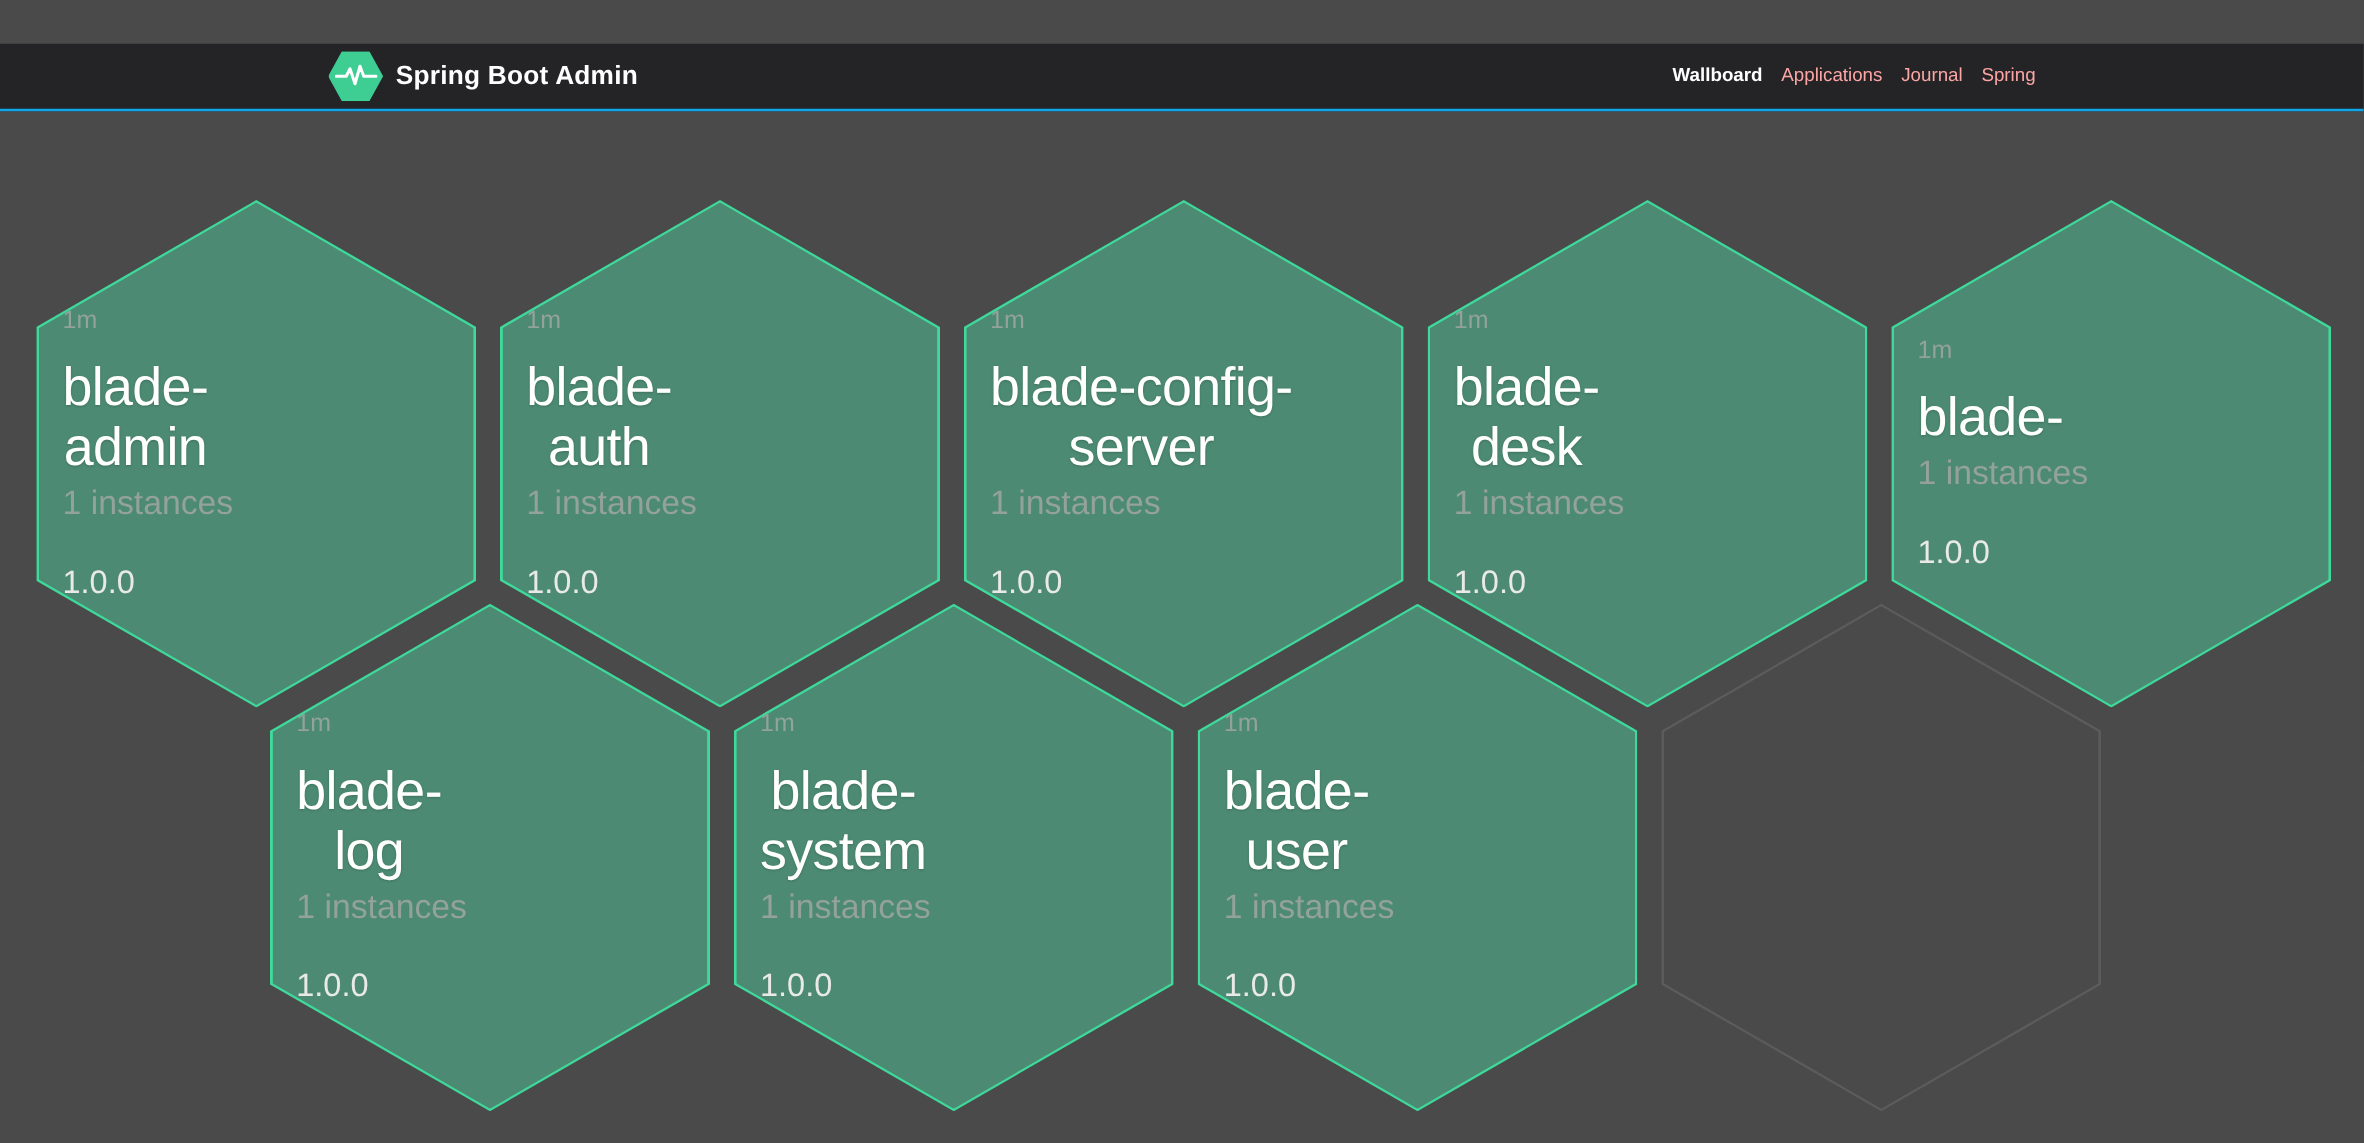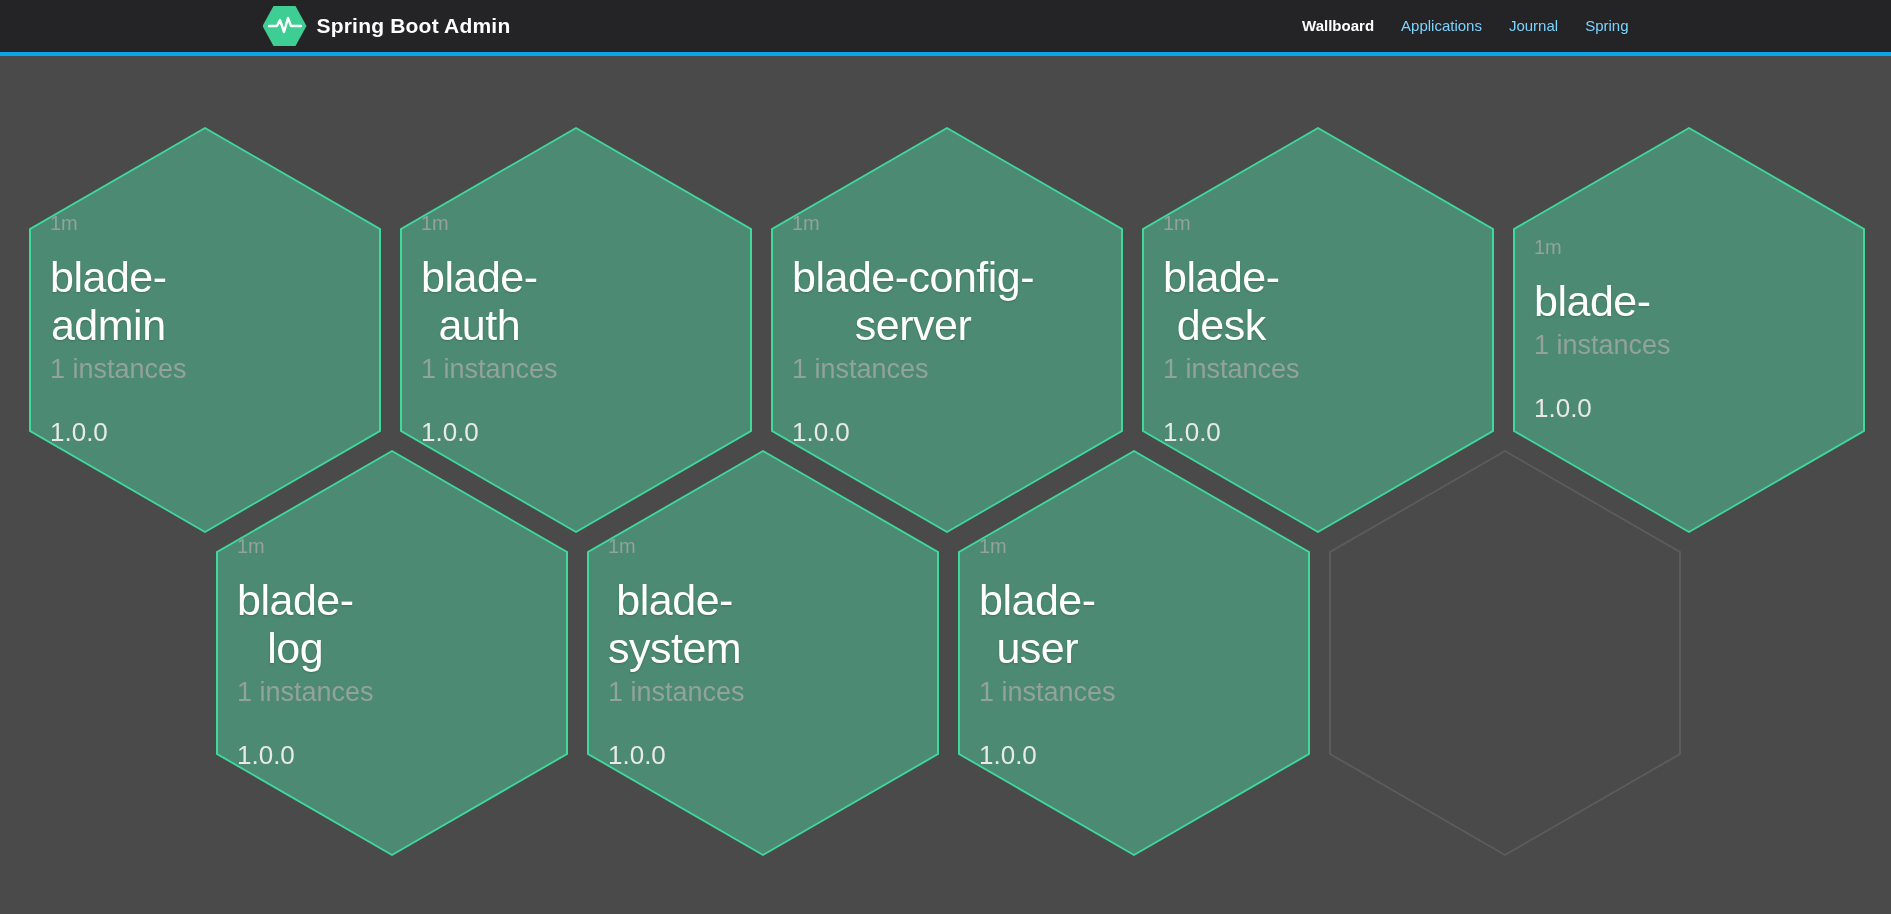--- a/index.html
+++ b/index.html
@@ -4,36 +4,36 @@
 <style>
   html,body{margin:0;padding:0;}
   body{
     width:1891px;height:914px;overflow:hidden;
     background:#4a4a4b;
     font-family:"Liberation Sans","DejaVu Sans",sans-serif;
     -webkit-font-smoothing:antialiased;
   }
 
   
-  .header{height:52px;background:#242427;border-bottom:4px solid #0ea5e9;}
+  .header{height:52px;background:#242427;border-bottom:2px solid #0ea5e9;margin-top:35px;}
   .header-container{
     width:1366px;margin:0 auto;height:100%;
     display:flex;align-items:center;justify-content:space-between;
   }
   .brand{display:flex;align-items:center;gap:10px;cursor:pointer;}
   .logo-hex{
     width:44px;height:40px;flex:0 0 auto;
     background:#3ecd92;
     clip-path:polygon(25% 0,75% 0,100% 50%,75% 100%,25% 100%,0 50%);
     display:flex;align-items:center;justify-content:center;
   }
   .brand-label{color:#ffffff;font-size:21px;font-weight:700;letter-spacing:.2px;}
-  .nav{display:flex;align-items:flex-start;gap:27px;}
+  .nav{display:flex;align-items:flex-start;gap:15px;}
   .nav-item{
-    font-size:15px;color:#7dd3fc;text-decoration:none;cursor:pointer;
+    font-size:15px;color:#fca5a5;text-decoration:none;cursor:pointer;
     line-height:52px;
   }
   .nav-item.active{color:#ffffff;font-weight:700;}
 
   
   .wallboard{position:relative;width:1891px;height:862px;}
 
   .hex{
     position:absolute;width:352px;height:406px;
     clip-path:polygon(50% 0,100% 25%,100% 75%,50% 100%,0 75%,0 25%);

